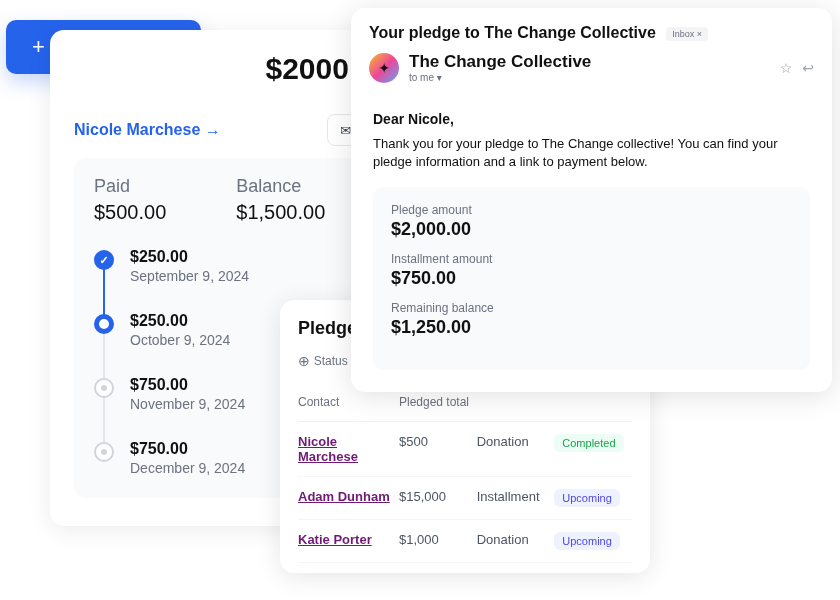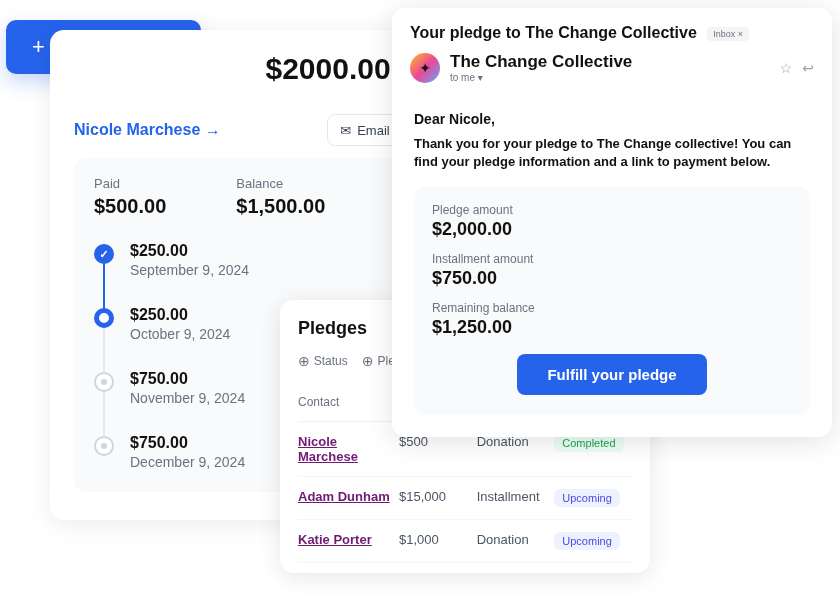--- a/index.html
+++ b/index.html
@@ -15,22 +15,22 @@
 .total-amount { font-size: 30px; font-weight: 700; }
 .status-pill { color: #16a34a; font-size: 13px; font-weight: 500; }
 .contact-row { display: flex; justify-content: space-between; align-items: center; margin-bottom: 12px; }
 .contact-link { color: #2563eb; font-weight: 600; font-size: 16px; cursor: pointer; }
 .btn-row { display: flex; gap: 6px; }
 .icon-btn { border: 1px solid #e5e7eb; background: #fff; border-radius: 8px; padding: 7px 12px; font-size: 13px; display: flex; align-items: center; gap: 6px; cursor: pointer; color: #374151; }
 .icon-btn.small { padding: 7px 8px; }
 
 .summary-box { background: #f9fafb; border-radius: 12px; padding: 18px 20px 22px 20px; }
 .summary-top { display: flex; gap: 70px; margin-bottom: 24px; }
-.summary-col .label { color: #6b7280; font-size: 13px; margin-bottom: 4px; }
-.summary-col .value { font-size: 20px; font-weight: 700; }
+.summary-col .label { color: #6b7280; font-size: 18px; margin-bottom: 4px; }
+.summary-col .value { font-size: 20px; font-weight: 400; }
 
 .timeline { position: relative; }
 .timeline-line { position: absolute; left: 9px; top: 10px; bottom: 16px; width: 2px; background: #e5e7eb; }
 .timeline-line-blue { position: absolute; left: 9px; top: 10px; height: 60px; width: 2px; background: #2563eb; }
 .t-item { position: relative; padding-left: 36px; margin-bottom: 28px; }
 .t-item:last-child { margin-bottom: 0; }
 .t-dot { position: absolute; left: 0; top: 2px; width: 20px; height: 20px; border-radius: 50%; display: flex; align-items: center; justify-content: center; background: #fff; }
 .t-dot.done { background: #2563eb; }
 .t-dot.done::after { content: "✓"; color: #fff; font-size: 11px; font-weight: bold; }
 .t-dot.current { background: #fff; border: 5px solid #2563eb; }
@@ -50,32 +50,32 @@
 .tbl-header, .tbl-row { display: grid; grid-template-columns: 1.3fr 1fr 1fr 1fr; font-size: 13px; padding: 12px 0; }
 .tbl-header { color: #6b7280; font-size: 12px; border-bottom: 1px solid #f1f1f1; }
 .tbl-row { border-bottom: 1px solid #f5f5f5; }
 .tbl-row .name { font-weight: 600; color: #701a75; text-decoration: underline; }
 .tbl-row .total, .tbl-row .cat { color: #4b5563; }
 .tag { display: inline-block; padding: 3px 8px; border-radius: 6px; font-size: 11px; font-weight: 500; }
 .tag.completed { background: #ecfdf5; color: #16a34a; }
 .tag.upcoming { background: #eef2ff; color: #4f46e5; }
 
 
-.email-card { position: absolute; right: 8px; top: 8px; width: 440px; background: #fff; border-radius: 14px; box-shadow: 0 4px 28px rgba(0,0,0,0.12); overflow: hidden; }
+.email-card { position: absolute; right: 8px; top: 8px; width: 481px; background: #fff; border-radius: 14px; box-shadow: 0 4px 28px rgba(0,0,0,0.12); overflow: hidden; }
 .email-top { padding: 16px 18px 10px 18px; }
 .email-subject { font-size: 16px; font-weight: 700; display: inline; }
 .inbox-label { display: inline-block; background: #f3f4f6; color: #6b7280; font-size: 9px; padding: 2px 6px; border-radius: 4px; margin-left: 6px; vertical-align: middle; }
 .email-sender-row { display: flex; align-items: center; gap: 10px; margin-top: 10px; }
 .avatar { width: 30px; height: 30px; border-radius: 50%; background: linear-gradient(135deg,#fbbf24,#ec4899,#60a5fa); display: flex; align-items: center; justify-content: center; font-size: 14px; }
 .sender-info .sender-name { font-size: 17px; font-weight: 600; }
 .sender-info .to-me { font-size: 10px; color: #6b7280; }
 .email-icons { margin-left: auto; display: flex; gap: 10px; color: #9ca3af; font-size: 14px; }
 .email-body { padding: 18px 22px 22px 22px; }
 .greeting { font-weight: 700; font-size: 14px; margin-bottom: 8px; }
-.body-text { font-size: 13px; font-weight: 700; line-height: 1.4; margin-bottom: 16px; }
+.body-text { font-size: 13px; font-weight: 400; line-height: 1.4; margin-bottom: 16px; }
 .progress-box { background: #f9fafb; border-radius: 10px; padding: 16px 18px 20px 18px; }
 .progress-box h4 { font-size: 15px; font-weight: 700; margin-bottom: 12px; }
 .prog-item { margin-bottom: 12px; }
 .prog-item .pl { font-size: 12px; color: #6b7280; margin-bottom: 2px; }
 .prog-item .pv { font-size: 18px; font-weight: 700; }
 .fulfill-btn { display: block; margin: 16px auto 0 auto; background: #2563eb; color: #fff; border: none; border-radius: 8px; padding: 12px 30px; font-size: 15px; font-weight: 600; cursor: pointer; }
 </style>
 </head>
 <body>
 
@@ -210,16 +210,15 @@
           <div class="pv">$2,000.00</div>
         </div>
       <div class="prog-item">
           <div class="pl">Installment amount</div>
           <div class="pv">$750.00</div>
         </div>
       <div class="prog-item">
           <div class="pl">Remaining balance</div>
           <div class="pv">$1,250.00</div>
         </div>
-      <button class="fulfill-btn">Fulfill your pledge</button>
     </div>
   </div>
 </div>
 
 </body></html>

